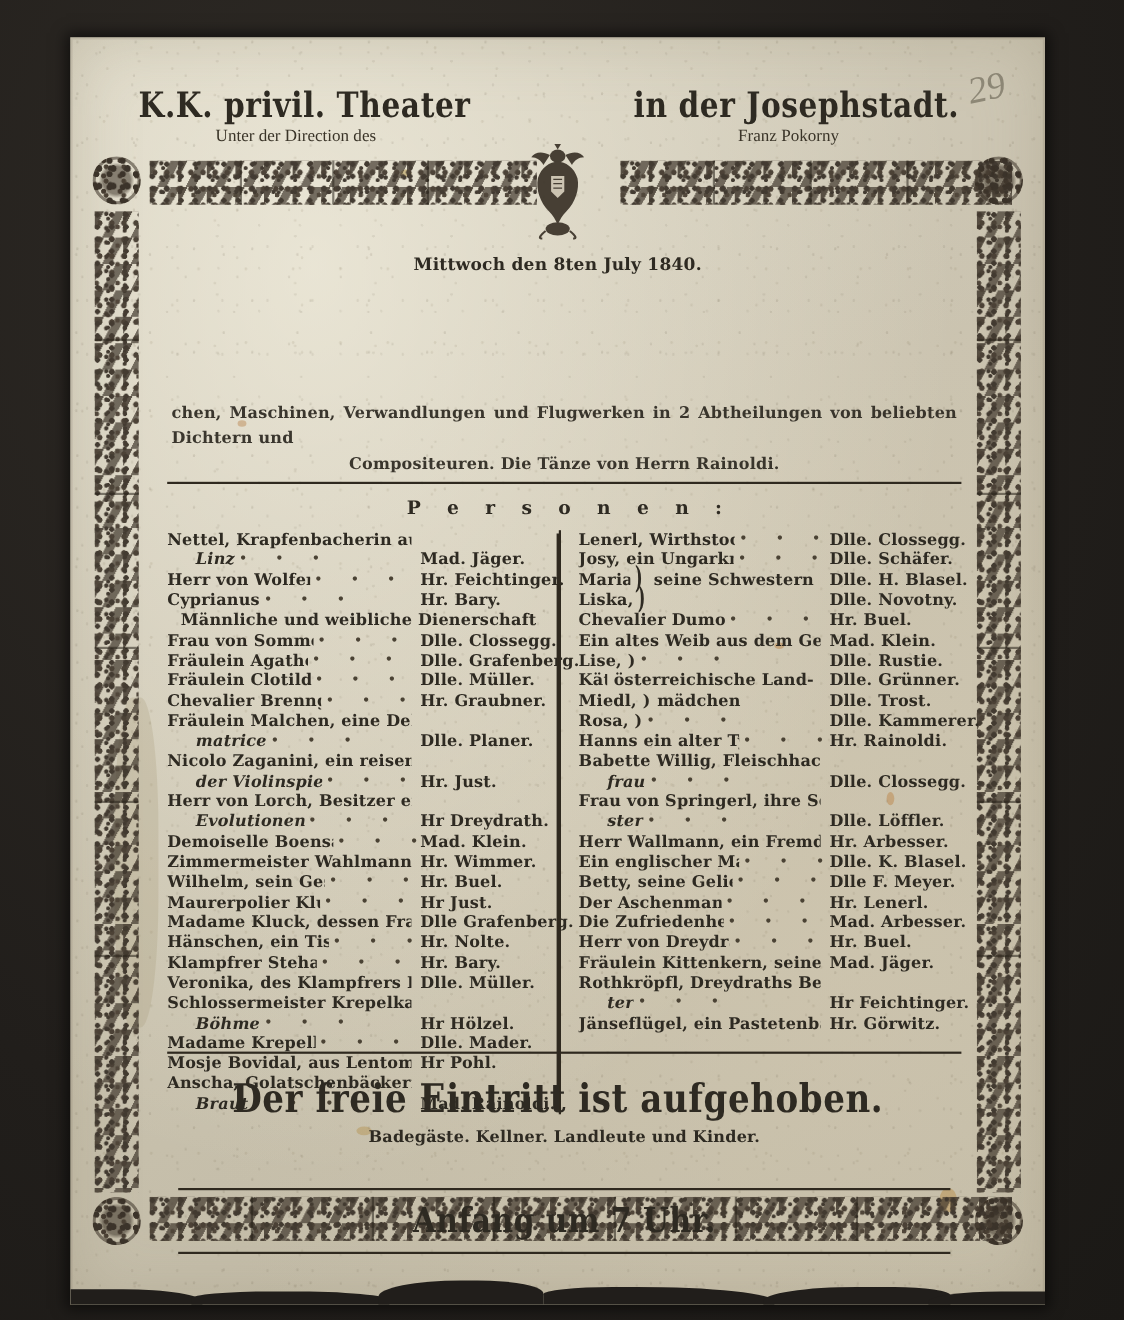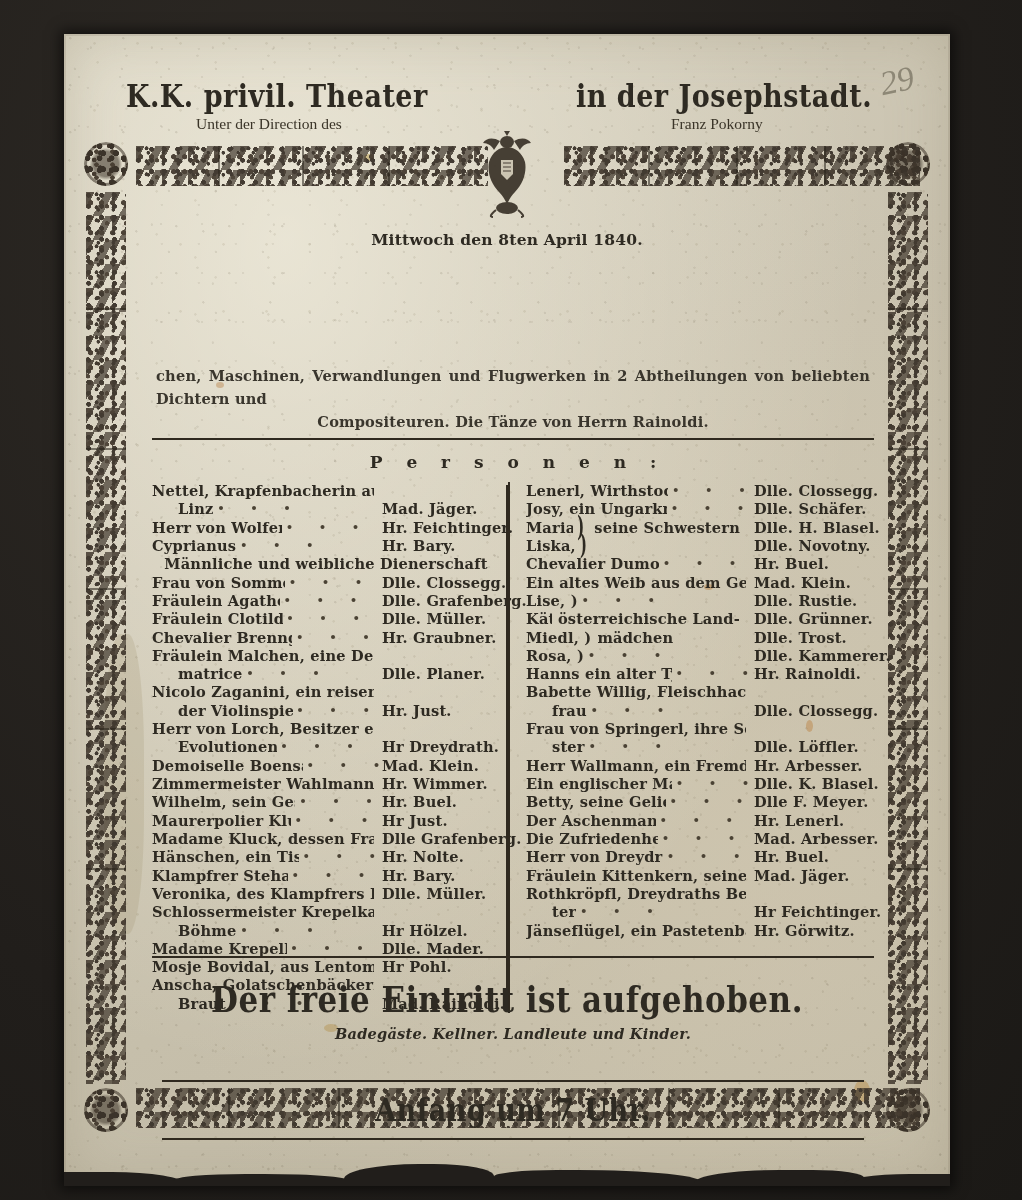--- a/index.html
+++ b/index.html
@@ -116,29 +116,29 @@
   .col.right{padding-left:16px;border-left:2px solid #2f291f;
              box-shadow:-5px 0 0 -3px #2f291f;}
 
   .crow{display:flex;align-items:baseline;font-size:14.6px;line-height:1.255;
         white-space:nowrap;}
   .role{flex:0 1 auto;overflow:hidden;}
   .dots{flex:1 1 auto;overflow:hidden;text-align:left;
         color:#4a4234;font-size:11px;letter-spacing:26px;padding:0 4px;
         transform:translateY(-2px);}
   .actor{flex:0 0 auto;}
-  .crow.cont .role{padding-left:26px;}
+  .crow.cont .role{padding-left:26px;font-style:italic;}
   .crow.head{justify-content:center;}
   .crow.head .role{padding-left:0;}
   .lcol .actor{width:118px;}
   .rcol .actor{width:120px;}
   .brace{display:inline-block;transform:scaleY(1.9);padding:0 4px;
          position:relative;top:-1px;}
   .grplabel{padding:0 6px;}
-  #footcast{text-align:center;font-size:14.6px;margin-top:12px;font-style:italic;}
+  #footcast{text-align:center;font-size:14.6px;margin-top:12px;}
 
   #freier{position:absolute;left:0;right:0;top:944px;text-align:center;
     font-size:31px;letter-spacing:.5px;transform:scaleY(1.16);
     transform-origin:center top;}
 
   #anfangbox{position:absolute;left:98px;right:86px;top:1046px;height:56px;
     border-top:2.5px solid #2f291f;border-bottom:2.5px solid #2f291f;}
   #anfang{text-align:center;font-size:27px;padding-top:9px;
     letter-spacing:.5px;transform:scaleY(1.16);transform-origin:center top;}
 
@@ -225,21 +225,21 @@
           <path d="M35 11 C42 7 49 8 52 13 C47 13 43 16 41 20 C39 17 37 14 35 11 Z"></path>
           <path d="M28 17 C21 17 13 22 10 32 C8 42 12 54 20 62 C24 66 26 70 28 74 C30 70 32 66 36 62 C44 54 48 42 46 32 C43 22 35 17 28 17 Z"></path>
           <path d="M22 30 L34 30 L34 44 L28 50 L22 44 Z" fill="#cac3b0"></path>
           <path d="M24 33 L32 33 M24 37 L32 37 M24 41 L32 41" stroke="#3a3228" stroke-width="1.2"></path>
           <ellipse cx="28" cy="78" rx="11" ry="6"></ellipse>
           <path d="M17 80 C12 84 10 87 14 87 M39 80 C44 84 46 87 42 87" stroke="#3a3228" stroke-width="2" fill="none"></path>
         </g>
       </svg>
     </div>
 
-    <div id="datum" class="frak">Mittwoch den 8ten April 1840.</div>
+    <div id="datum" class="frak">Mittwoch den 8ten July 1840.</div>
 
 
     <div id="desc" class="frak inkfade">
       <span class="l">chen, Maschinen, Verwandlungen und Flugwerken in 2 Abtheilungen von beliebten Dichtern und</span>
       <span class="l last">Compositeuren. Die Tänze von Herrn Rainoldi.</span>
     </div>
 
     <div id="castbox">
       <div id="personen" class="frak">P e r s o n e n :</div>
 

